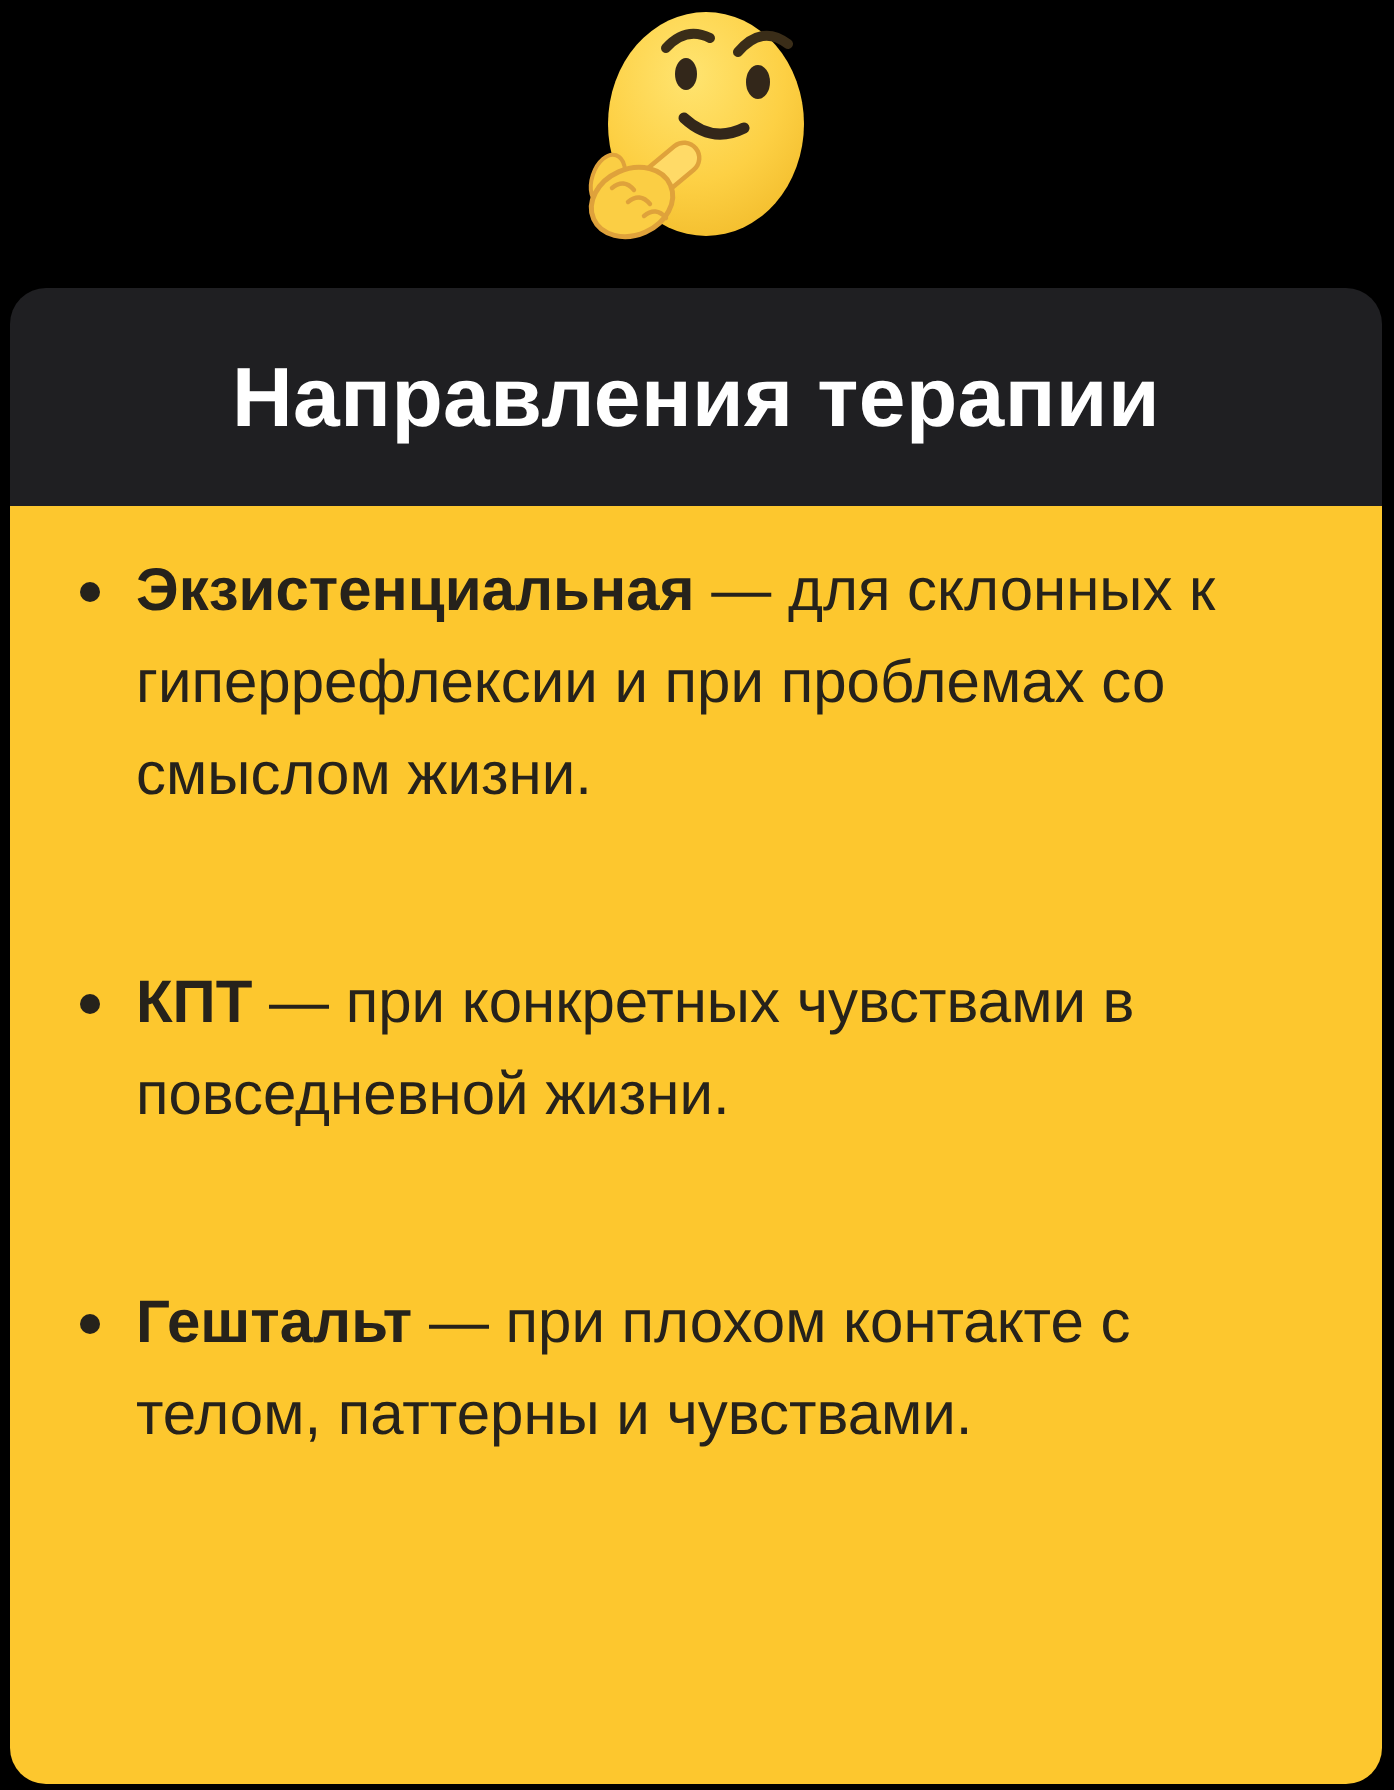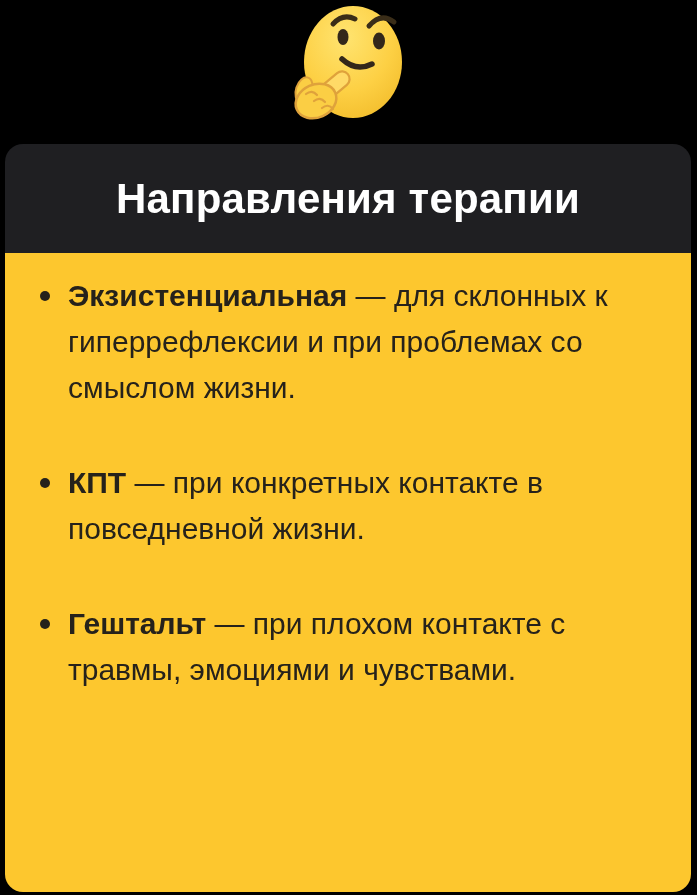--- a/index.html
+++ b/index.html
@@ -63,21 +63,21 @@
   .card-body {
     flex: 1 1 auto;
     background: var(--body-bg);
     padding: 20px 30px 10px 35px;
   }
 
   .therapy-list {
     list-style: none;
     display: flex;
     flex-direction: column;
-    gap: 49px;
+    gap: 68px;
   }
   .therapy-item {
     display: flex;
     align-items: flex-start;
   }
   .bullet-dot {
     flex: 0 0 10px;
     width: 10px;
     height: 10px;
     border-radius: 50%;
@@ -140,26 +140,26 @@
     <div class="card-body">
       <ul class="therapy-list">
 
         <li class="therapy-item">
           <span class="bullet-dot"></span>
           <div class="item-text"><span class="therapy-term">Экзистенциальная</span><span> — для склонных к гиперрефлексии и при проблемах со смыслом жизни.</span></div>
         </li>
 
         <li class="therapy-item">
           <span class="bullet-dot"></span>
-          <div class="item-text"><span class="therapy-term">КПТ</span><span> — при конкретных контакте в повседневной жизни.</span></div>
+          <div class="item-text"><span class="therapy-term">КПТ</span><span> — при конкретных чувствами в повседневной жизни.</span></div>
         </li>
 
         <li class="therapy-item">
           <span class="bullet-dot"></span>
-          <div class="item-text"><span class="therapy-term">Гештальт</span><span> — при плохом контакте с травмы, эмоциями и чувствами.</span></div>
+          <div class="item-text"><span class="therapy-term">Гештальт</span><span> — при плохом контакте с телом, паттерны и чувствами.</span></div>
         </li>
 
 
       </ul>
     </div>
 
   </div>
 </div>
 
 </body></html>

